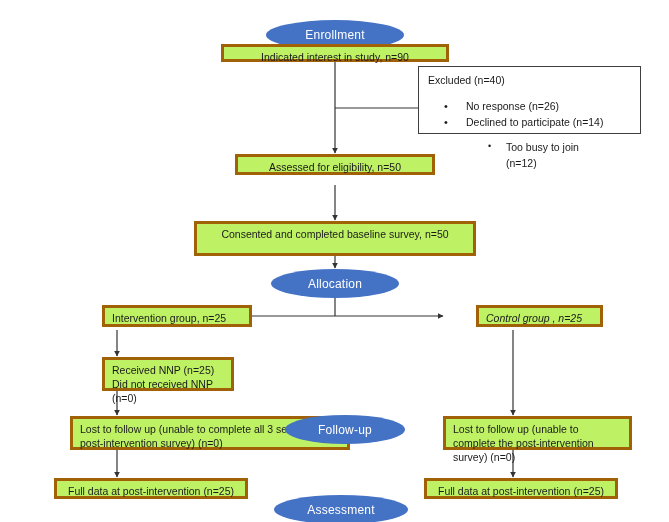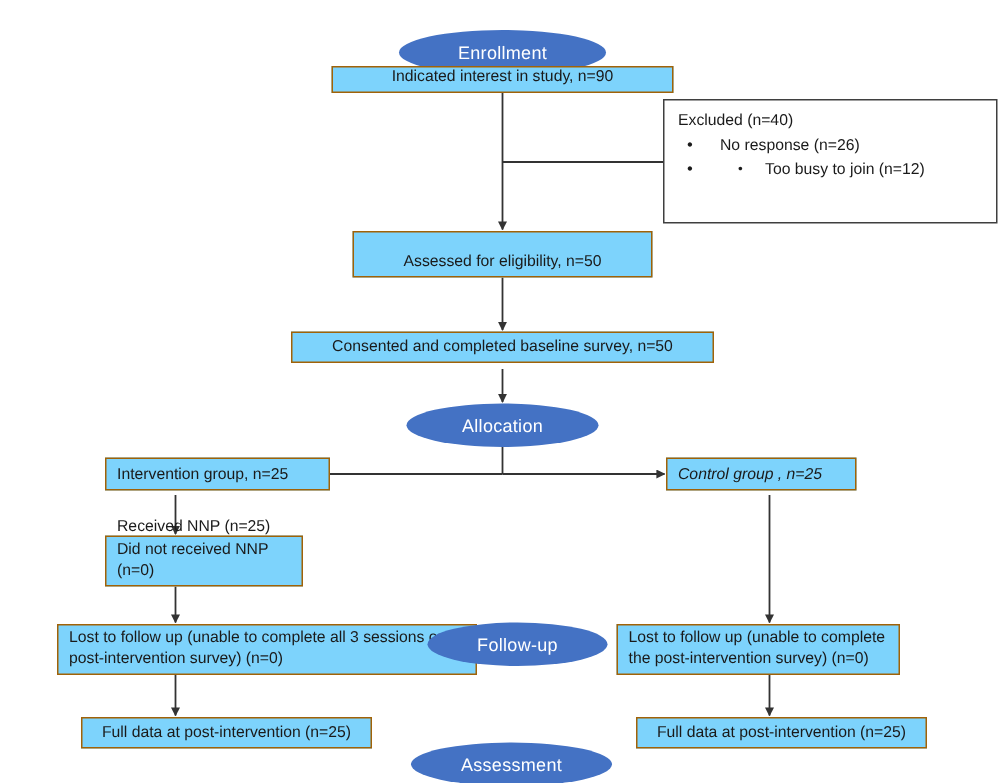--- a/index.html
+++ b/index.html
@@ -19,36 +19,37 @@
     position: absolute;
     left: 0;
     top: 0;
     width: 669px;
     height: 522px;
     pointer-events: none;
   }
   .node {
     position: absolute;
     box-sizing: border-box;
-    border: 1px solid #a16207;
-    background: #7dd3fc;
+    border: 3px solid #a16207;
+    background: #bef264;
     color: #1a1a1a;
     font-size: 10.5px;
     line-height: 1.35;
     display: flex;
-    align-items: flex-end;
+    align-items: flex-start;
     padding: 3px 7px;
   }
   .node.center {
     justify-content: center;
     text-align: center;
   }
   .node.left {
     justify-content: flex-start;
     text-align: left;
+    margin-left: 32px;
   }
   .node .txt {
     width: 100%;
     white-space: pre-line;
   }
   .stage {
     position: absolute;
     box-sizing: border-box;
     background: #4472C4;
     border-radius: 50%;
@@ -65,21 +66,21 @@
     border: 1px solid #3f3f3f;
     background: #ffffff;
     color: #1a1a1a;
     font-size: 10.5px;
     line-height: 1.5;
     padding: 6px 8px 6px 9px;
   }
   .excluded .head { margin: 0 0 1px 0; }
   .excluded ul {
     list-style: none;
-    margin: 0;
+    margin: 10px;
     padding: 0;
   }
   .excluded ul li {
     position: relative;
     padding-left: 28px;
   }
   .excluded ul li::before {
     content: "\2022";
     position: absolute;
     left: 6px;
@@ -123,41 +124,42 @@
   </svg>
 
   <div class="stage" style="left:266px; top:4px; width:138px; height:30px;margin-top:16px;">
     <span>Enrollment</span>
   </div>
 
   <div class="node center" style="left:221px; top:44px; width:228px; height:18px;">
     <span class="txt">Indicated interest in study, n=90</span>
   </div>
 
-  <div class="excluded" style="left:442px; top:66px; width:223px; height:83px;">
+  <div class="excluded" style="left:418px; top:66px; width:223px; height:68px;">
     <div class="head">Excluded (n=40)</div>
     <ul>
       <li>
         <span>No response (n=26)</span>
       </li>
       <li>
+        <span>Declined to participate (n=14)</span>
         <ul>
           <li>
             <span>Too busy to join (n=12)</span>
           </li>
         </ul>
       </li>
     </ul>
   </div>
 
-  <div class="node center" style="left:235px; top:154px; width:200px; height:31px;">
+  <div class="node center" style="left:235px; top:154px; width:200px; height:21px;">
     <span class="txt">Assessed for eligibility, n=50</span>
   </div>
 
-  <div class="node center" style="left:194px; top:221px; width:282px; height:21px;">
+  <div class="node center" style="left:194px; top:221px; width:282px; height:35px;">
     <span class="txt">Consented and completed baseline survey, n=50</span>
   </div>
 
   <div class="stage" style="left:271px; top:269px; width:128px; height:29px;">
     <span>Allocation</span>
   </div>
 
   <div class="node left" style="left:70px; top:305px; width:150px; height:22px;">
     <span class="txt">Intervention group, n=25</span>
   </div>

